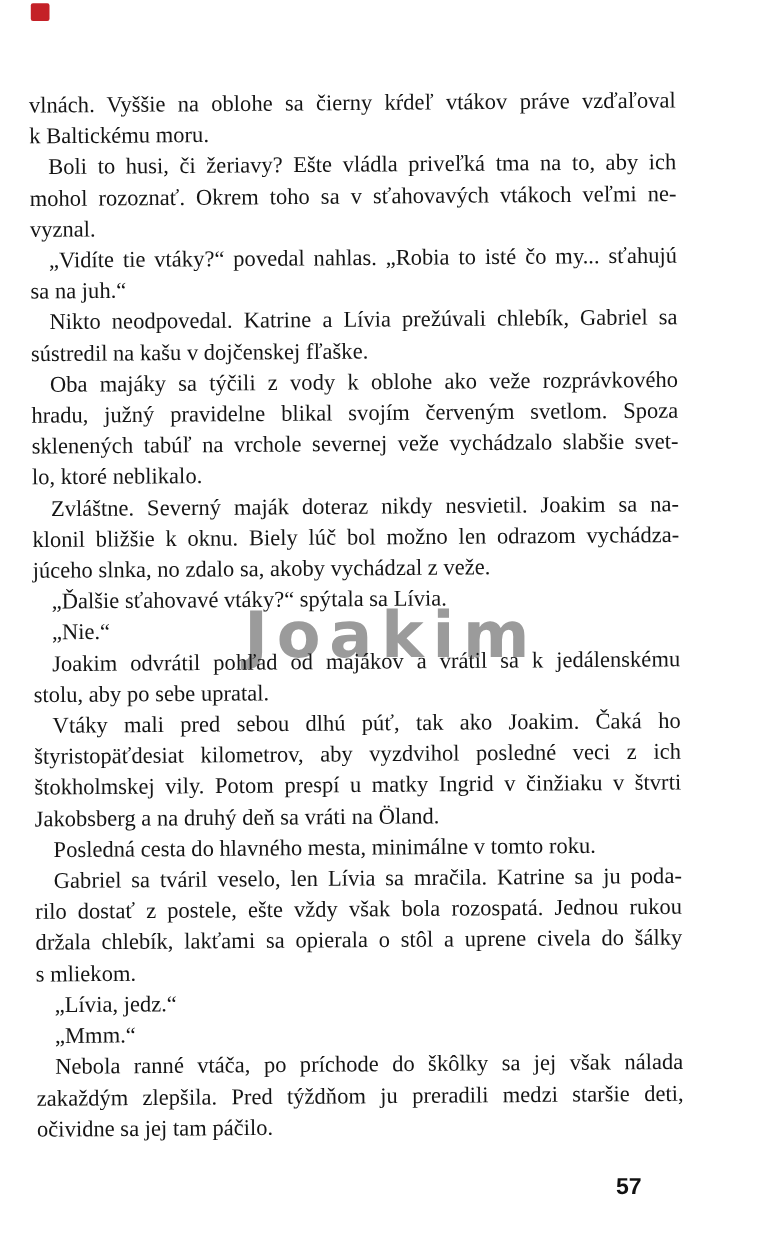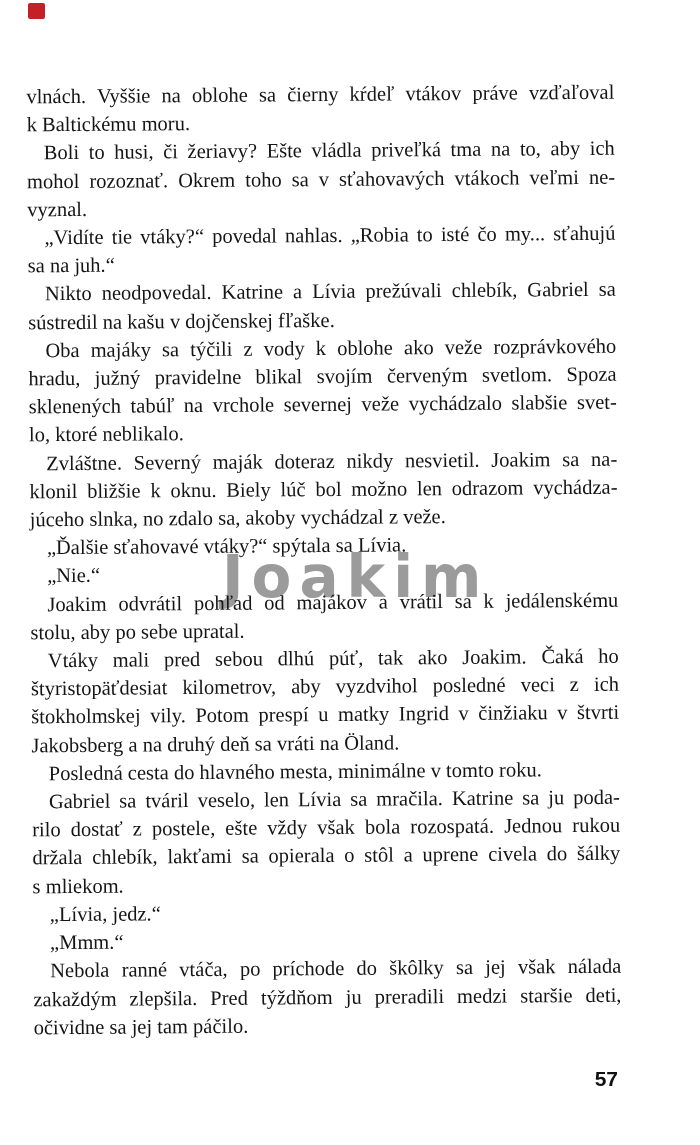--- a/index.html
+++ b/index.html
@@ -57,21 +57,21 @@
     text-align-last: left;
   }
   .line.indent {
     text-indent: 17px;
   }
   .page-number {
     position: absolute;
     left: 560px;
     top: 1067px;
     width: 58px;
-    text-align: right;
+    text-align: left;
     font-family: "Liberation Sans", sans-serif;
     font-weight: bold;
     font-size: 21px;
     color: #111111;
     z-index: 2;
   }
 </style>
 </head>
 <body>
 

